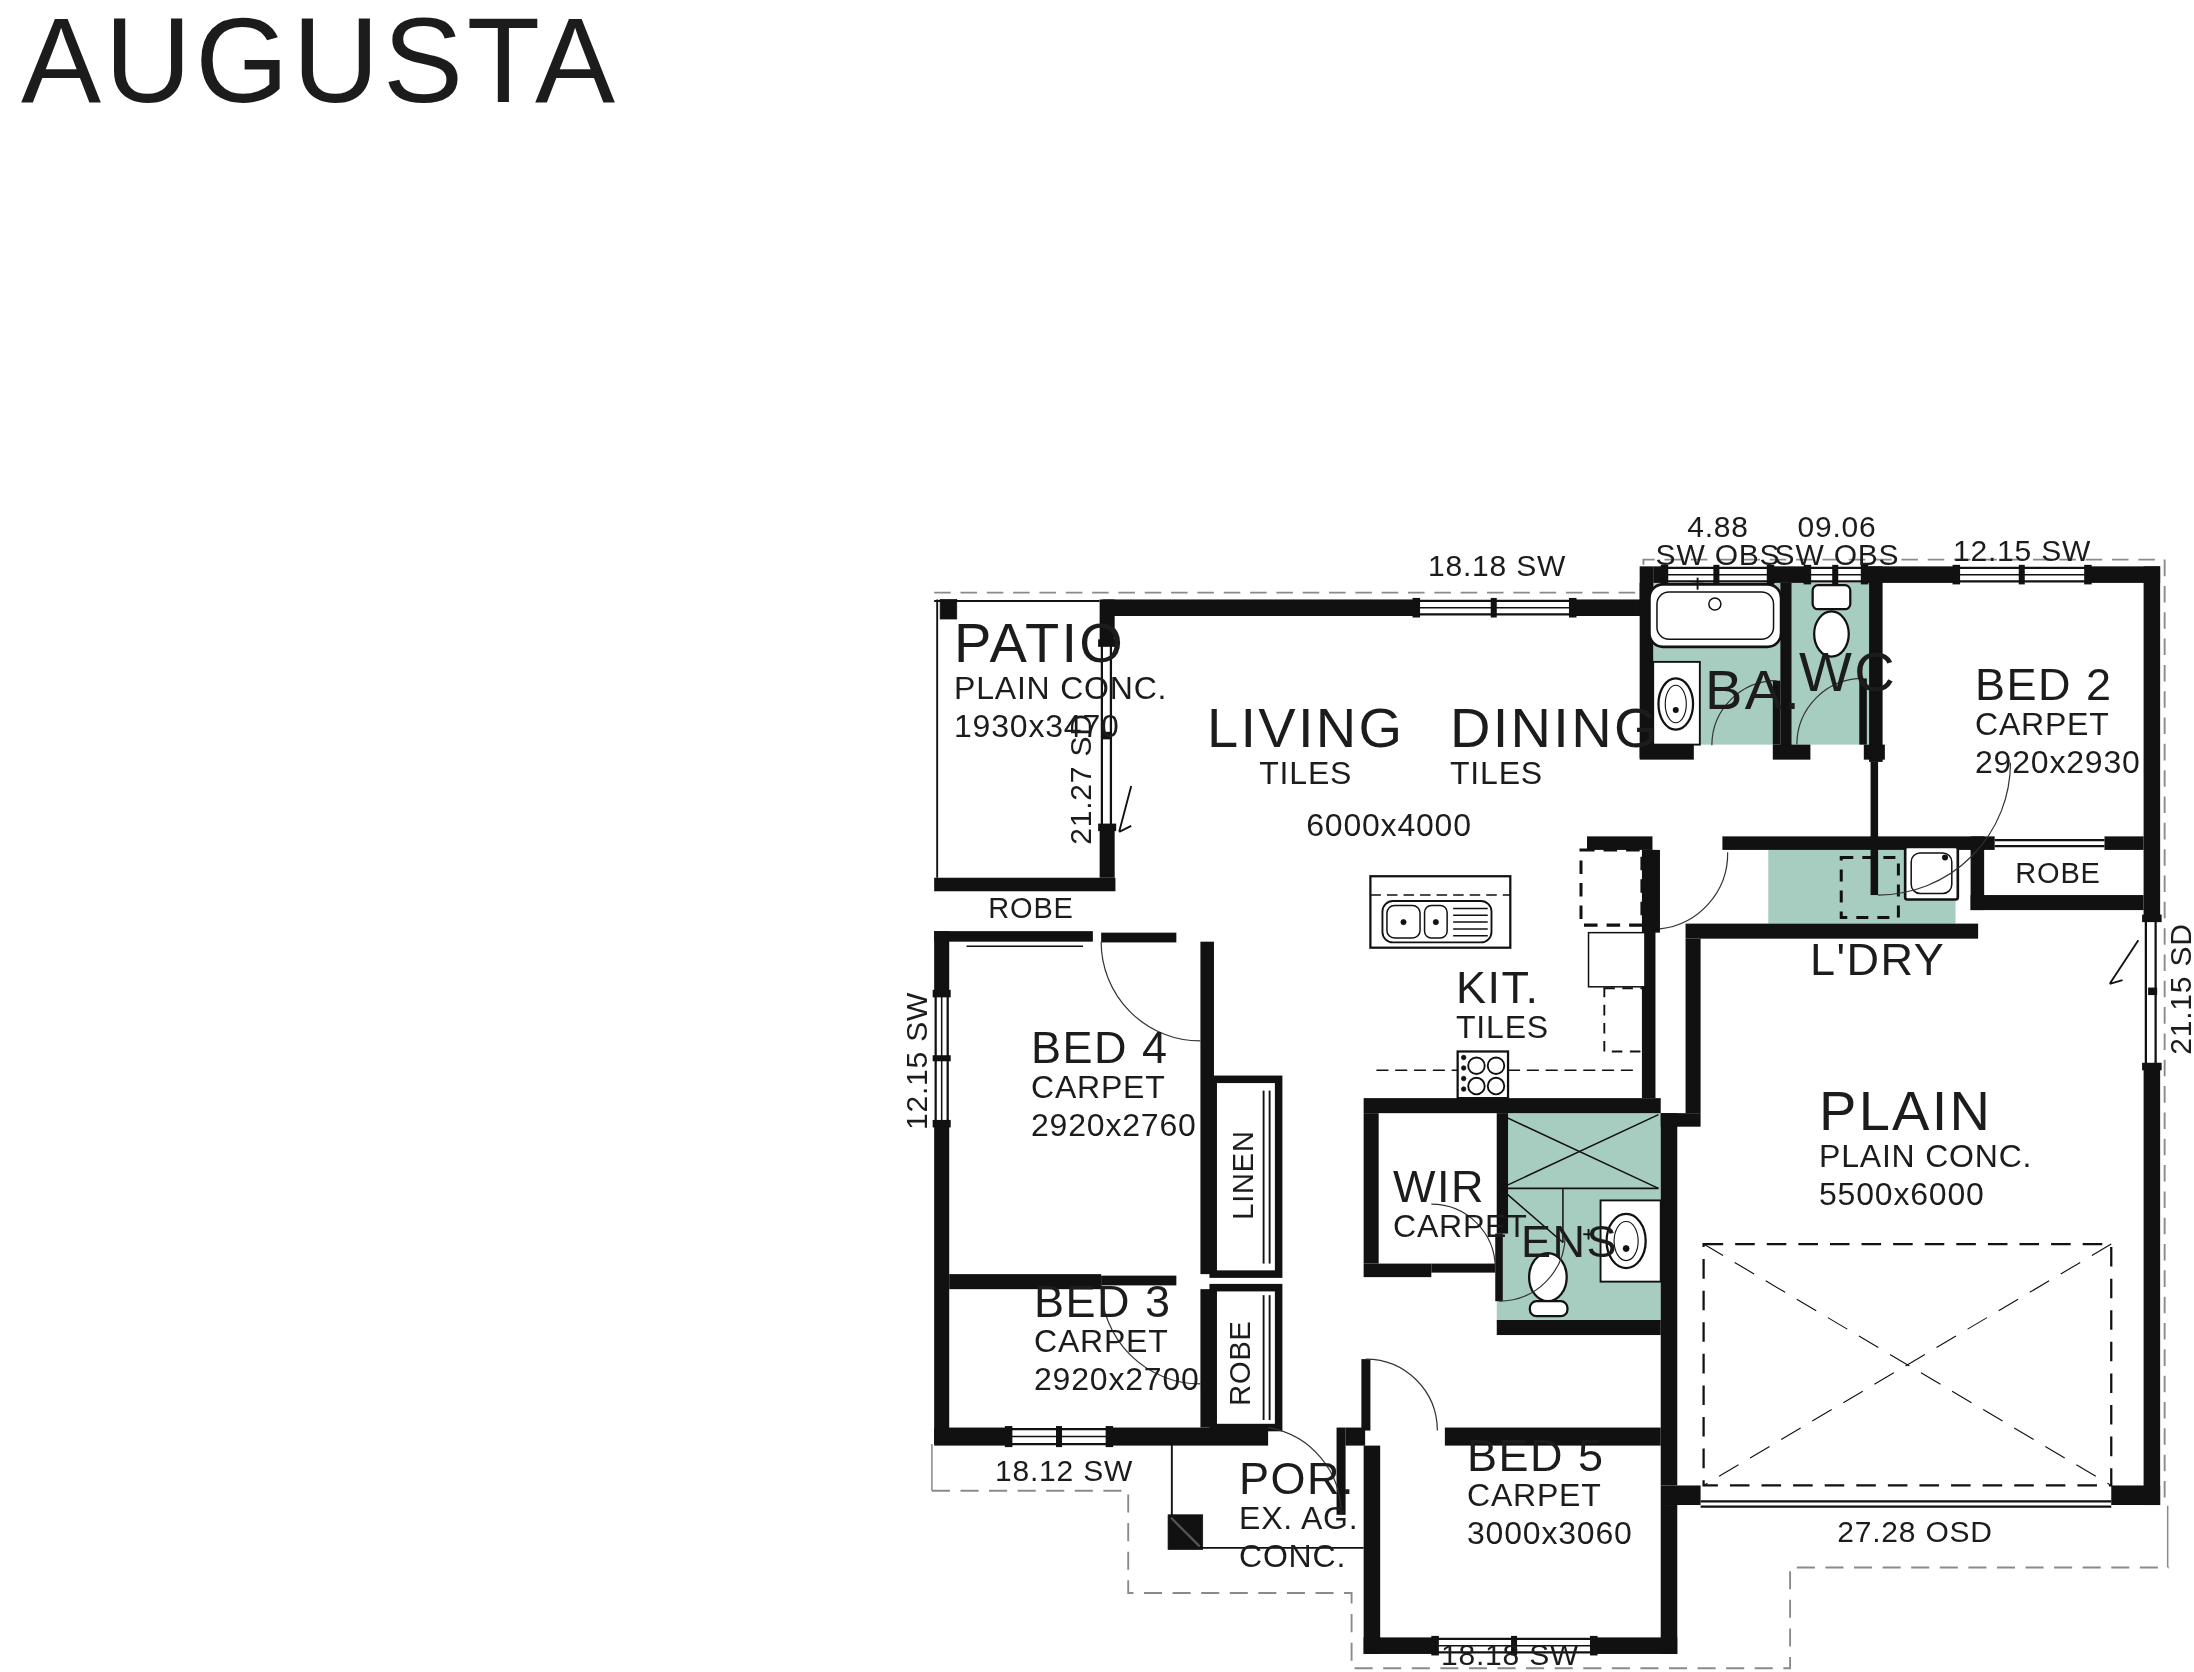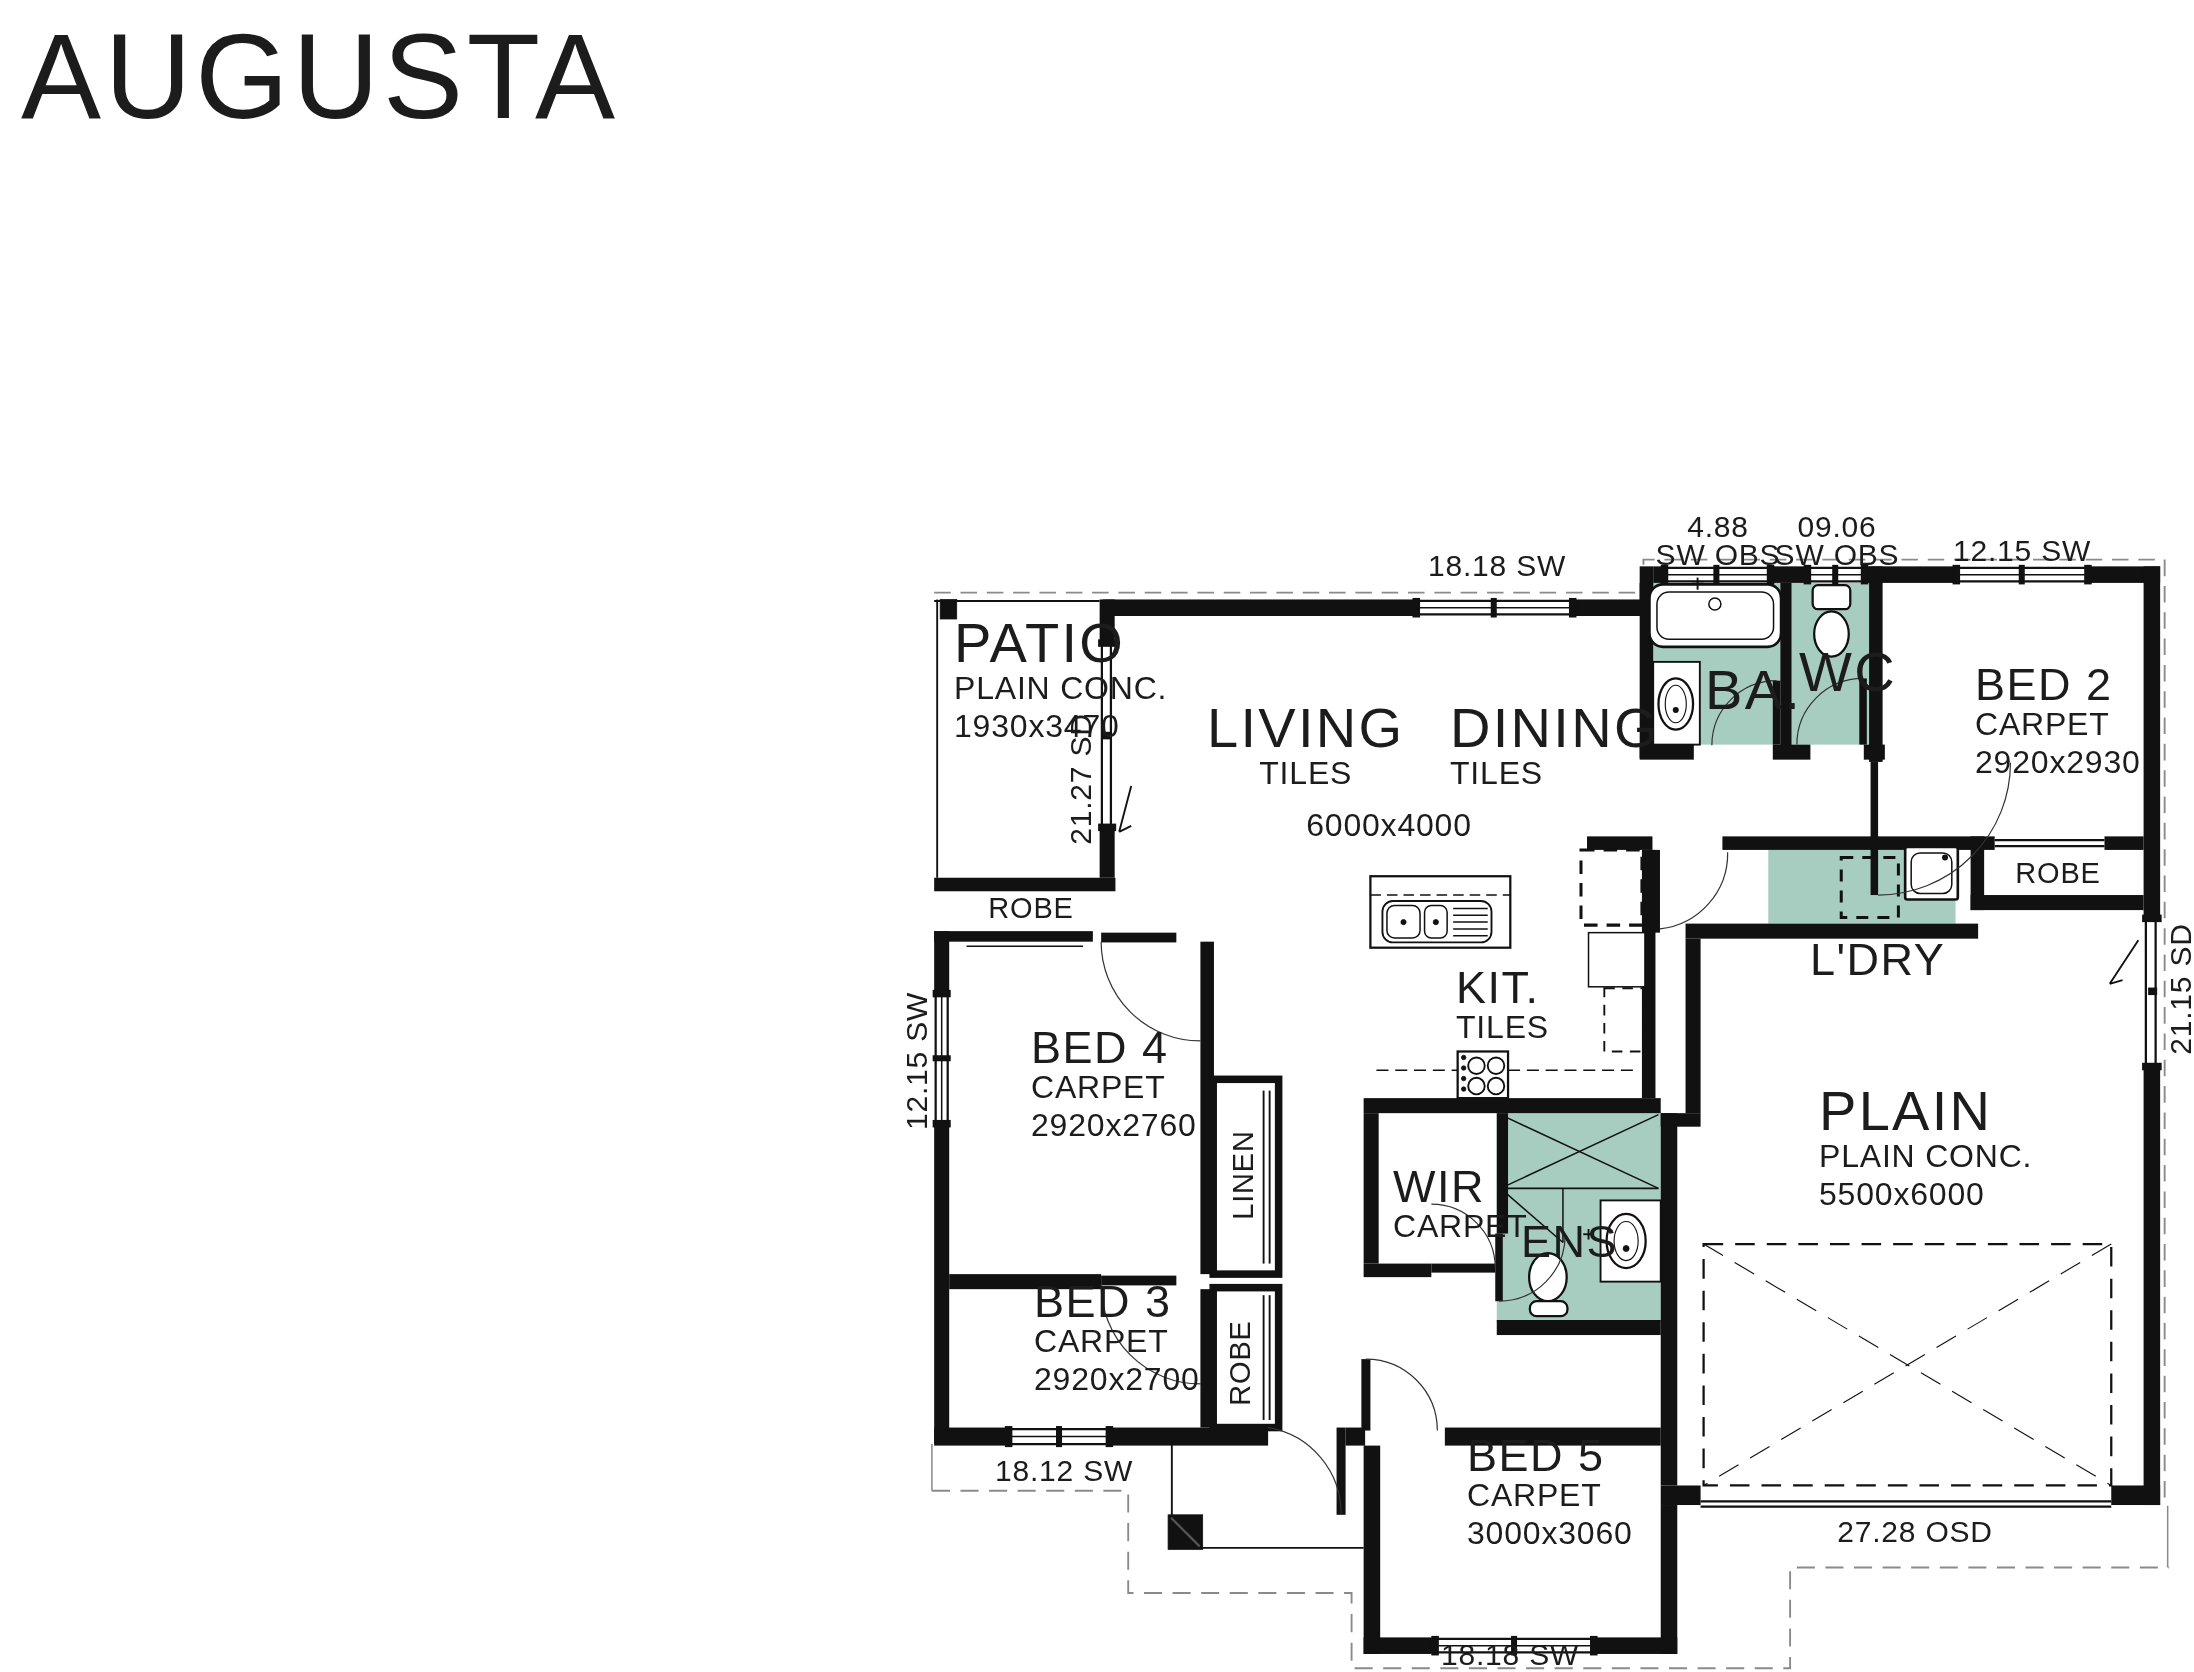--- a/index.html
+++ b/index.html
@@ -360,21 +360,21 @@
         <path d="M1988,1686 A85,85 0 0 0 1903,1601"></path>
       </g>
 
       <g fill="none" stroke="#111" stroke-width="2.5">
         <path d="M1504,1045 L1488,1106 M1488,1106 L1504,1098"></path>
         <path d="M2843,1250 L2805,1308 M2805,1308 L2822,1303"></path>
       </g>
     </g>
   </svg>
 
-  <div class="lbl t-title" style="left:21px;top:16px;text-align:center;">AUGUSTA</div>
+  <div class="lbl t-title" style="left:21px;top:0;text-align:center;">AUGUSTA</div>
 
   <div class="lbl block" style="left:954px;top:615px;">
     <span class="t-a">PATIO</span>
     <span class="t-sub gap-a">PLAIN CONC.</span>
     <span class="t-sub gap-b">1930x3470</span>
   </div>
 
   <div class="lbl block" style="left:1207px;top:700px;text-align:center;">
     <span class="t-a">LIVING</span>
     <span class="t-sub gap-a">TILES</span>
@@ -436,20 +436,25 @@
   </div>
 
   <div class="lbl t-b" style="left:1521px;top:1219px;">ENS</div>
 
   <div class="lbl block" style="left:1467px;top:1433px;">
     <span class="t-b">BED 5</span>
     <span class="t-sub gap-a">CARPET</span>
     <span class="t-sub gap-b">3000x3060</span>
   </div>
 
+  <div class="lbl block" style="left:1239px;top:1456px;">
+    <span class="t-b">POR.</span>
+    <span class="t-sub gap-a">EX. AG.</span>
+    <span class="t-sub gap-b">CONC.</span>
+  </div>
 
   <div class="lbl t-dim ctr" style="left:1497px;top:566px;">18.18 SW</div>
   <div class="lbl t-dim ctr" style="left:1718px;top:527px;">4.88</div>
   <div class="lbl t-dim ctr" style="left:1718px;top:555px;">SW OBS</div>
   <div class="lbl t-dim ctr" style="left:1837px;top:527px;">09.06</div>
   <div class="lbl t-dim ctr" style="left:1837px;top:555px;">SW OBS</div>
   <div class="lbl t-dim ctr" style="left:2022px;top:551px;">12.15 SW</div>
   <div class="lbl t-dim rot" style="left:1081px;top:779px;">21.27 SD</div>
   <div class="lbl t-dim rot" style="left:917px;top:1061px;">12.15 SW</div>
   <div class="lbl t-dim rot" style="left:2181px;top:989px;">21.15 SD</div>

